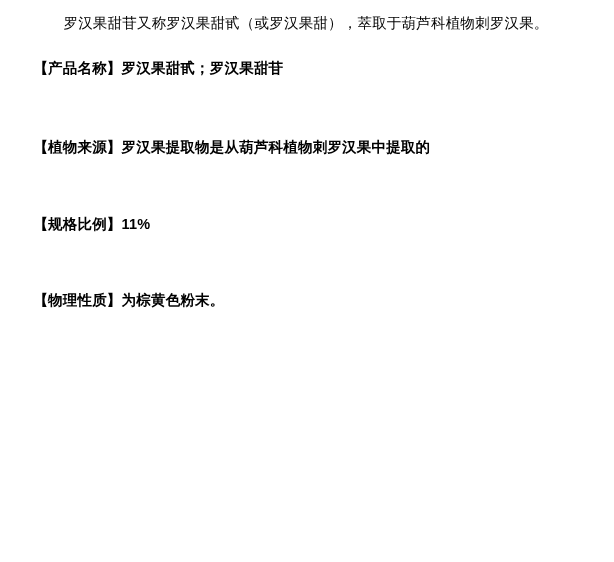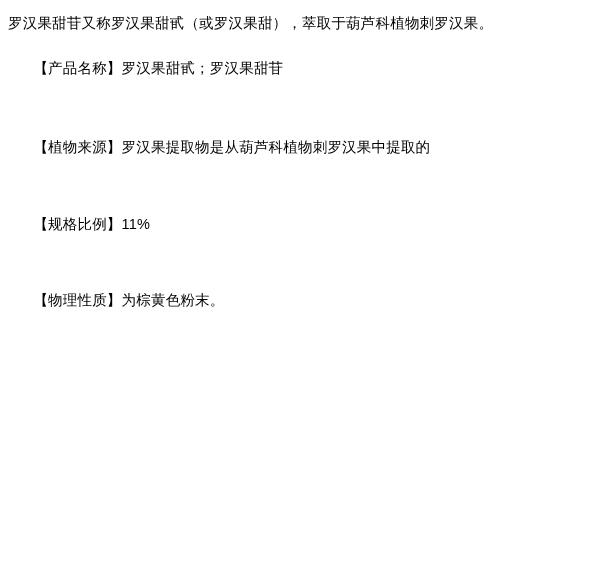--- a/index.html
+++ b/index.html
@@ -17,20 +17,21 @@
   }
   .doc {
     padding: 12px 10px 0 8px;
     box-sizing: border-box;
   }
   .intro {
     font-size: 14.5px;
     line-height: 1.55;
     letter-spacing: 0.2px;
     margin: 0 0 2px 0;
+    text-align: center;
   }
   .row {
     font-size: 14.5px;
     line-height: 1.5;
     letter-spacing: 0.2px;
     margin: 0;
     padding: 0;
     white-space: pre-wrap;
   }
   .spec-list {
@@ -38,24 +39,24 @@
     padding: 0;
     list-style: none;
   }
   .spec-list li {
     margin: 0 0 11px 0;
   }
   .spec-list li:first-child {
     margin-bottom: 14px;
   }
   .label {
-    font-weight: normal;
+    font-weight: bold;
   }
   .value {
-    font-weight: normal;
+    font-weight: bold;
   }
 </style>
 </head>
 <body>
 
 <div class="doc">
 
   <p class="intro">罗汉果甜苷又称罗汉果甜甙（或罗汉果甜），萃取于葫芦科植物刺罗汉果。</p>
 
   <ul class="spec-list">

